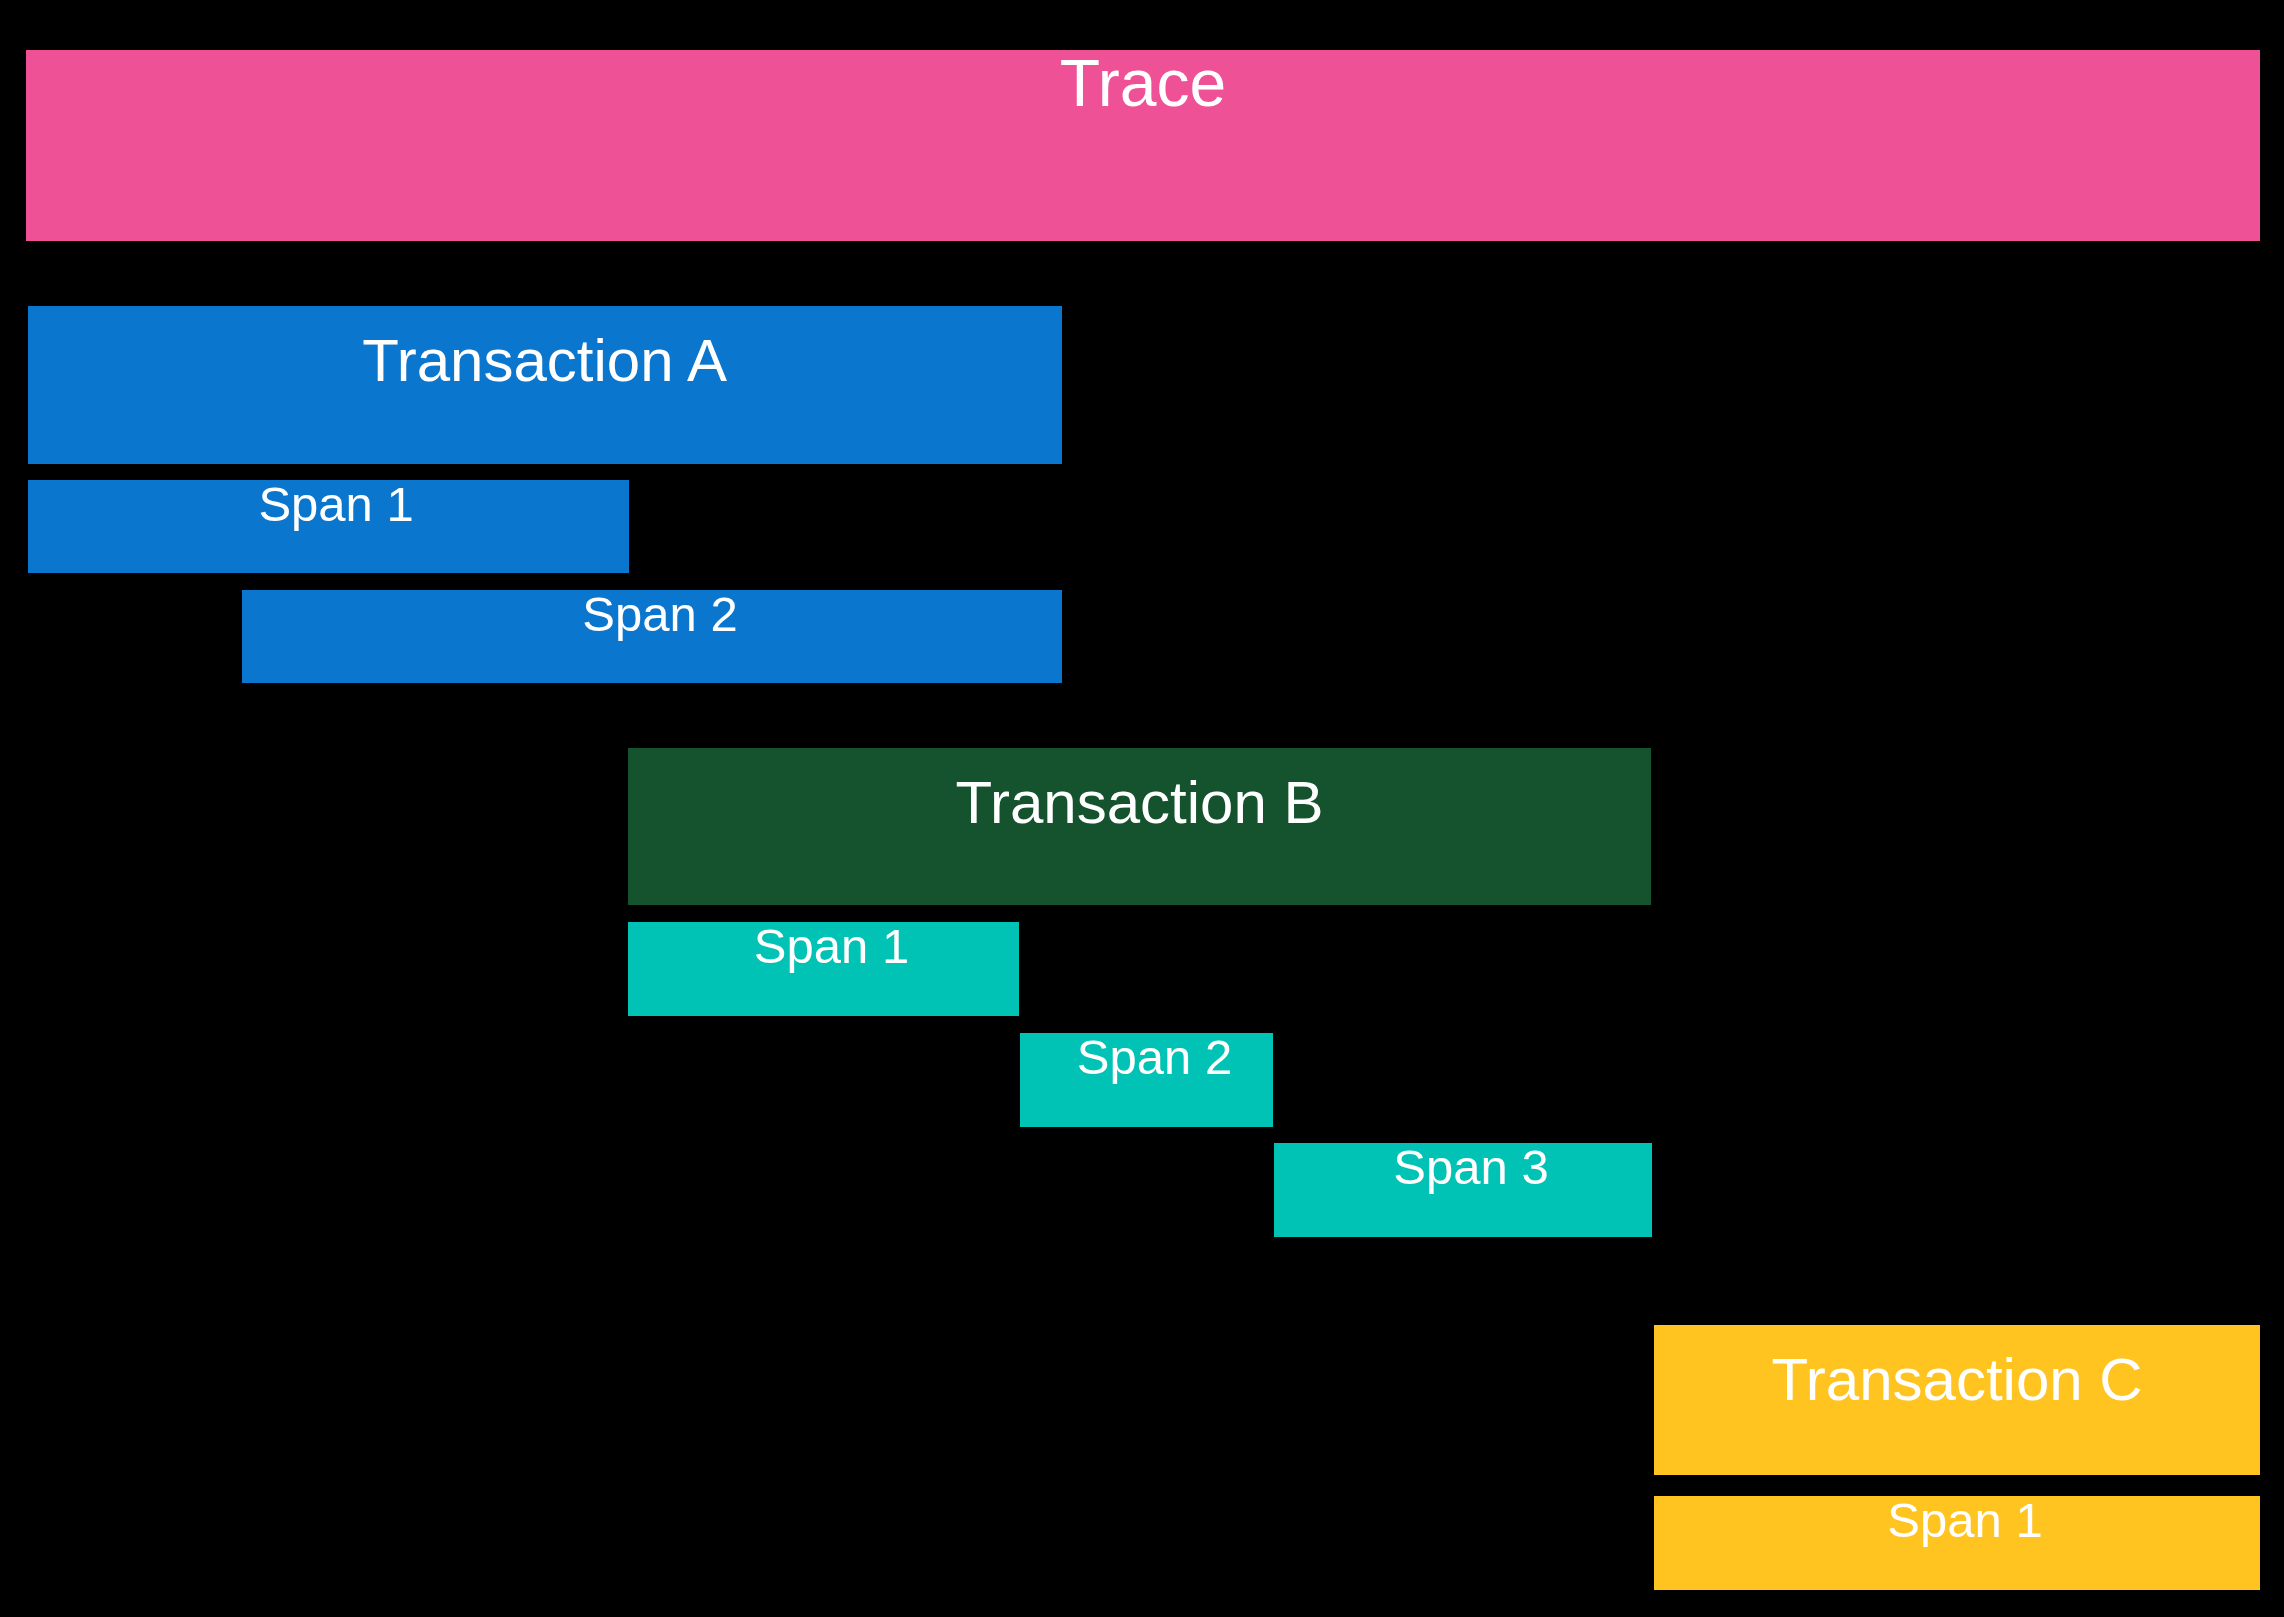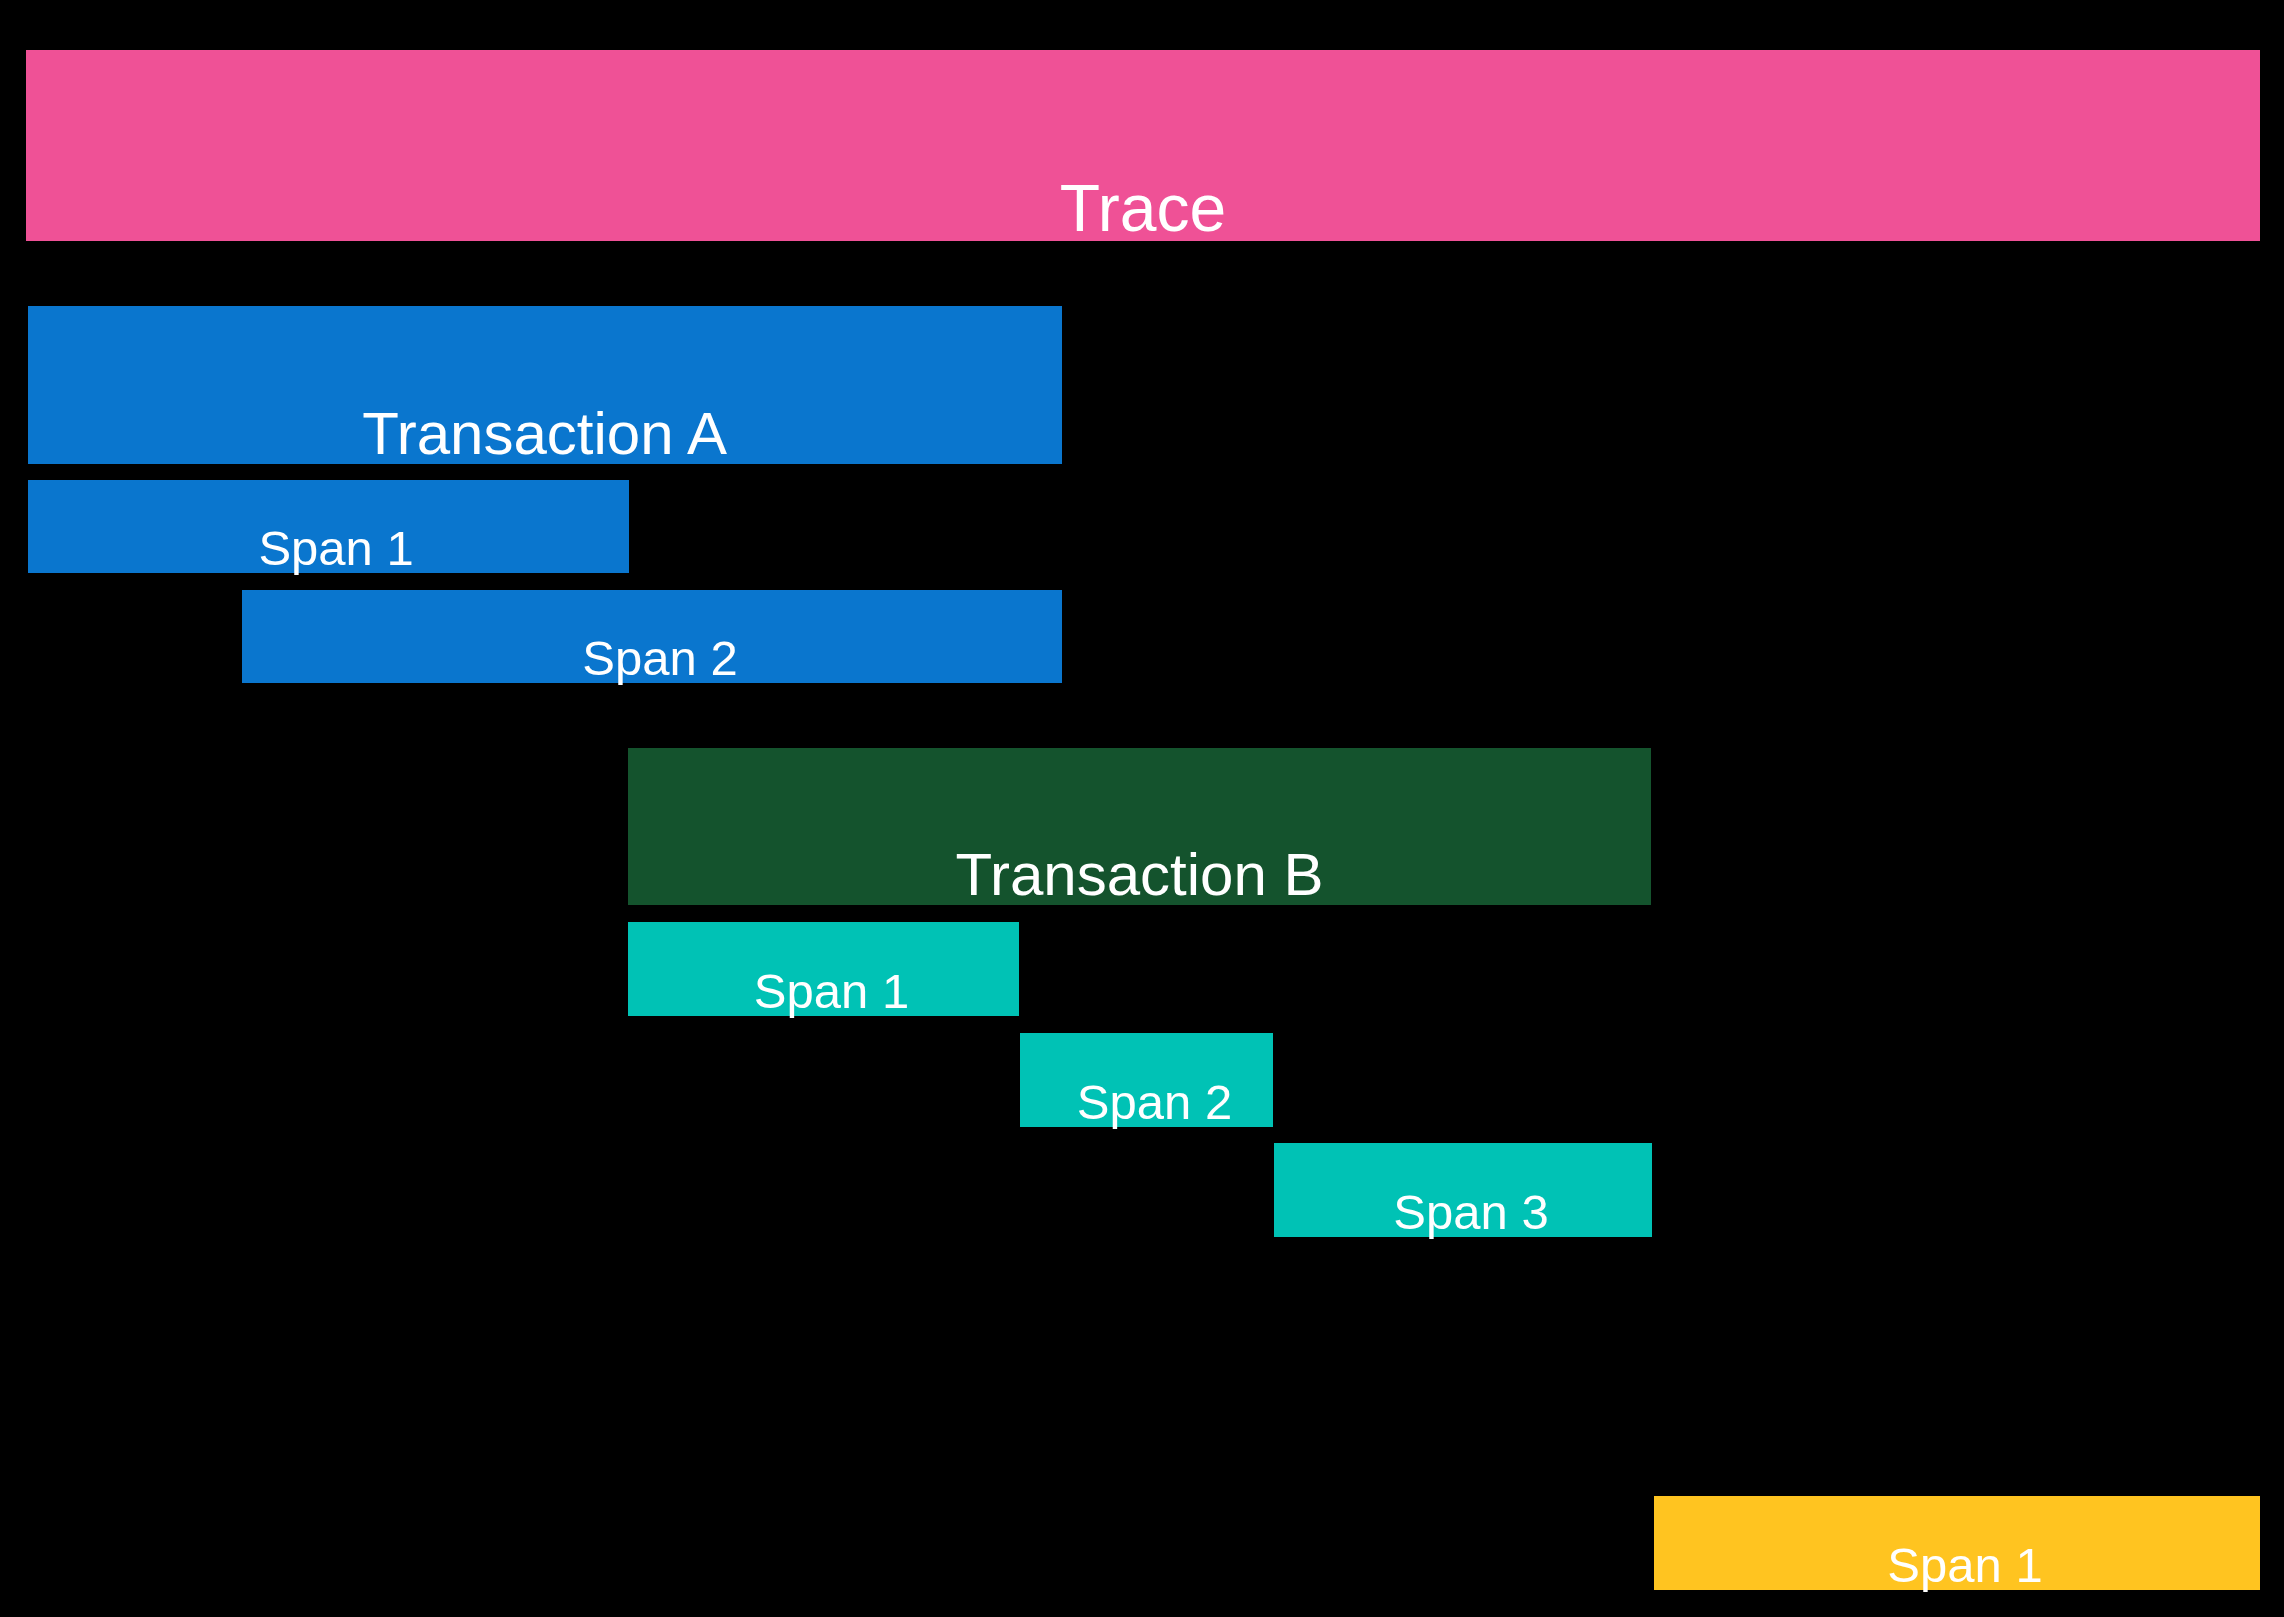--- a/index.html
+++ b/index.html
@@ -11,21 +11,21 @@
     position: relative;
     width: 2284px;
     height: 1618px;
     background: #000000;
     overflow: hidden;
     font-family: "Liberation Sans", sans-serif;
   }
   .bar {
     position: absolute;
     display: flex;
-    align-items: flex-end;
+    align-items: flex-start;
     justify-content: center;
     color: #ffffff;
     box-sizing: border-box;
     line-height: 1;
     white-space: nowrap;
   }
   .bar-label {
     color: #ffffff;
     font-weight: 400;
   }
@@ -54,17 +54,20 @@
     </div>
     <div class="bar" style="left: 628px; top: 922px; width: 391px; height: 94px; background: rgb(0, 194, 181);">
       <span class="bar-label lvl-span">Span 1</span>
     </div>
     <div class="bar" style="left: 1020px; top: 1033px; width: 253px; height: 94px; background: rgb(0, 194, 181);">
       <span class="bar-label lvl-span">Span 2</span>
     </div>
     <div class="bar" style="left: 1274px; top: 1143px; width: 378px; height: 94px; background: rgb(0, 194, 181);">
       <span class="bar-label lvl-span">Span 3</span>
     </div>
+    <div class="bar" style="left: 1654px; top: 1325px; width: 606px; height: 150px; background: rgb(255, 196, 32);">
+      <span class="bar-label lvl-txn">Transaction C</span>
+    </div>
     <div class="bar" style="left: 1654px; top: 1496px; width: 606px; height: 94px; background: rgb(255, 196, 32);">
       <span class="bar-label lvl-span">Span 1</span>
     </div>
   </div>
 
 
 </body></html>

